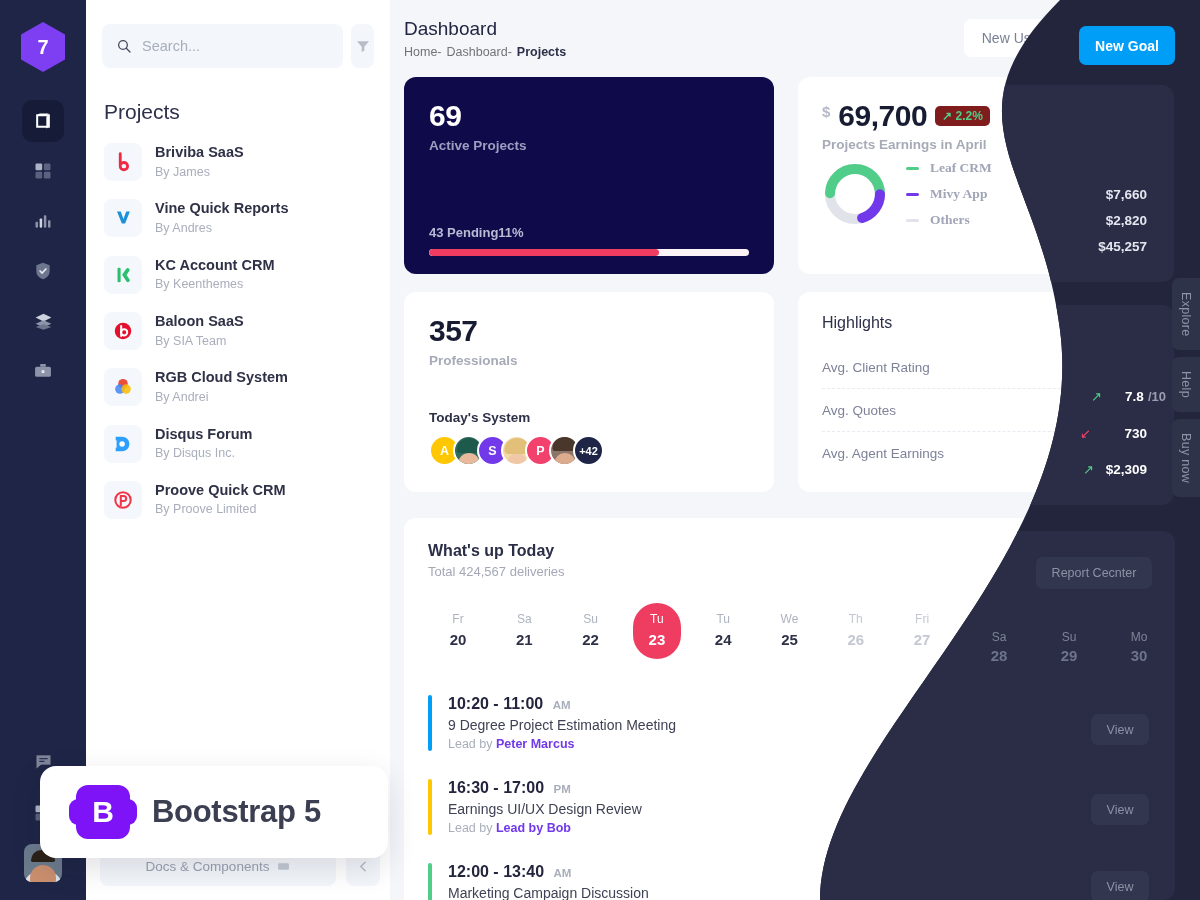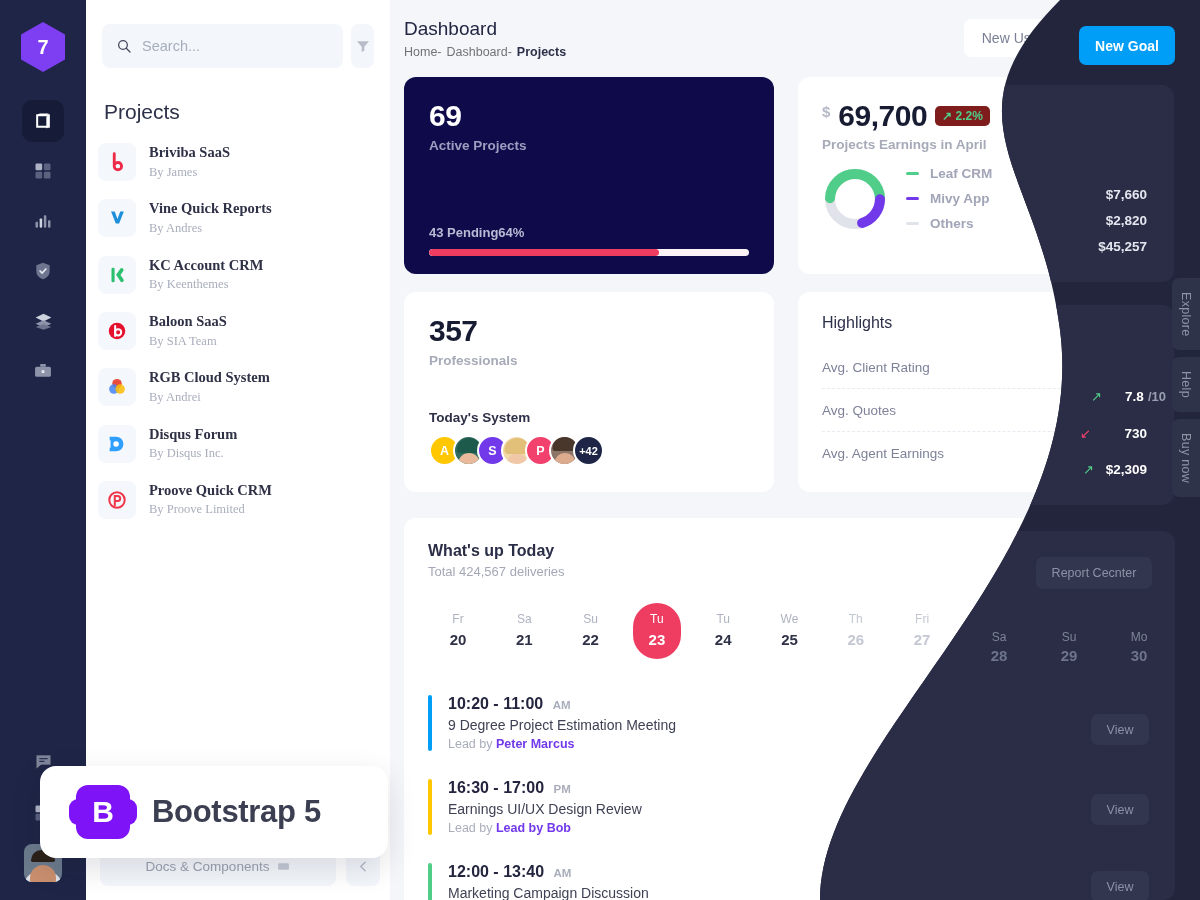--- a/index.html
+++ b/index.html
@@ -69,21 +69,21 @@
     font-size: 14.5px; color: #3f4254; font-family: "Liberation Sans", sans-serif;
   }
   .search-box input::placeholder { color: #a7aebb; }
   .filter-btn {
     width: 42px; height: 44px; background: #f3f6fa; border-radius: 8px;
     display: flex; align-items: center; justify-content: center; cursor: pointer;
   }
   .proj-title {
     padding: 32px 18px 10px 18px; font-size: 21px; color: #2c3049; font-weight: normal;
   }
-  .proj-list { padding: 0 8px; font-family: Liberation Serif, serif; }
+  .proj-list { padding: 0 14px; }
   .proj-item {
     display: flex; align-items: center; gap: 13px; padding: 9px 4px; cursor: pointer;
   }
   .proj-logo {
     width: 38px; height: 38px; border-radius: 8px; background: #f4f7fb;
     display: flex; align-items: center; justify-content: center; flex-shrink: 0;
   }
   .proj-name { font-size: 14.5px; font-weight: bold; color: #2f3146; line-height: 1.35; }
   .proj-by { font-size: 12.5px; color: #a9aebc; line-height: 1.5; }
 
@@ -139,21 +139,21 @@
   
   .card-earn { width: 372px; height: 197px; padding: 22px 24px; position: relative; }
   .earn-amount { display: flex; align-items: center; gap: 8px; }
   .dollar { font-size: 15px; color: #b5b9c6; font-weight: bold; align-self: flex-start; margin-top: 4px; }
   .amount { font-size: 30px; font-weight: bold; color: #181c32; letter-spacing: -0.5px; }
   .pill-up {
     background: #7f1d1d; color: #50cd89; font-size: 12px; font-weight: bold;
     border-radius: 5px; padding: 3px 7px;
   }
   .earn-sub { margin-top: 4px; font-size: 13.5px; color: #a7abb8; font-weight: bold; }
-  .earn-body { display: flex; margin-top: 14px; gap: 18px; }
+  .earn-body { display: flex; align-items: center; margin-top: 8px; gap: 18px; font-family: Liberation Serif, serif; }
   .legend { flex: 1; display: flex; flex-direction: column; gap: 10px; }
   .legend-row { display: flex; align-items: center; font-size: 13.5px; }
   .dash { width: 13px; height: 3px; border-radius: 2px; margin-right: 11px; }
   .legend-name { color: #a1a5b7; font-weight: bold; flex: 1; }
   .legend-val { color: #3f4254; font-weight: bold; }
 
   
   .card-pro { width: 370px; height: 200px; padding: 22px 25px; }
   .heroes-lbl { font-size: 13.5px; font-weight: bold; color: #2e3047; margin-top: 42px; }
   .avatars { display: flex; margin-top: 10px; }
@@ -474,21 +474,21 @@
       </div>
     </div>
 
     <div class="grid-row">
       <div class="card-dark">
         <div class="big-num">69</div>
         <div class="sub-lbl">Active Projects</div>
         <div class="progress-wrap">
           <div class="progress-meta">
             <span>43 Pending</span>
-            <span>64%</span>
+            <span>11%</span>
           </div>
           <div class="progress-track">
             <div class="progress-fill" id="pbar" style="width: 72%;"></div>
           </div>
         </div>
       </div>
 
       <div class="card card-earn">
         <div class="earn-amount">
           <span class="dollar">$</span>

